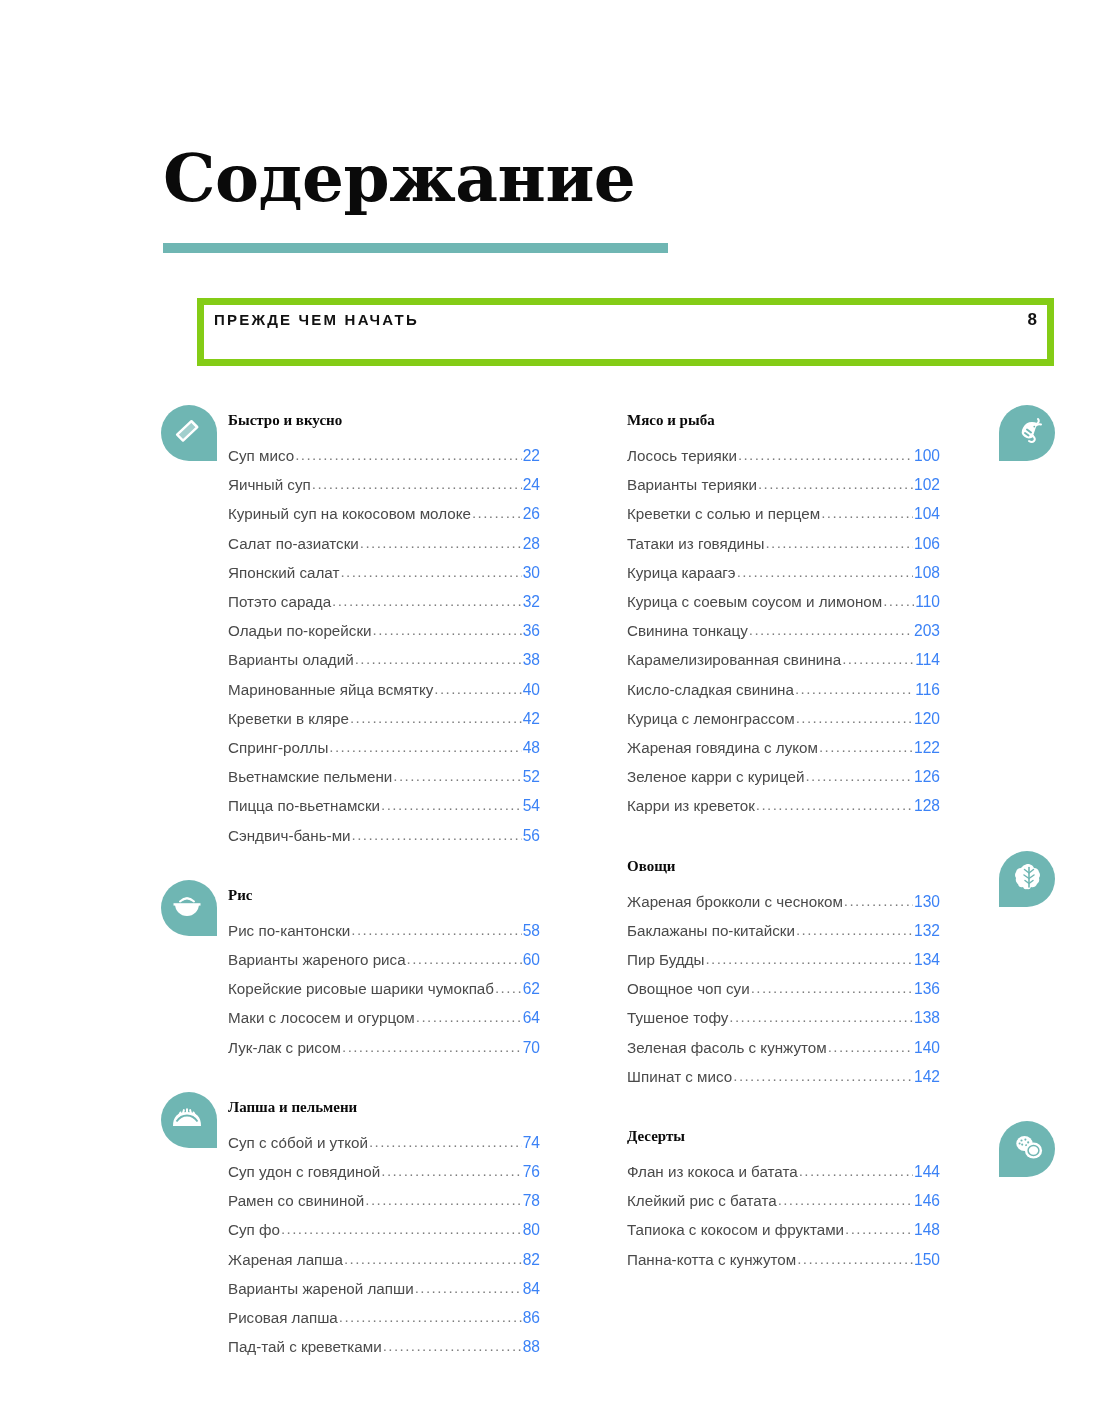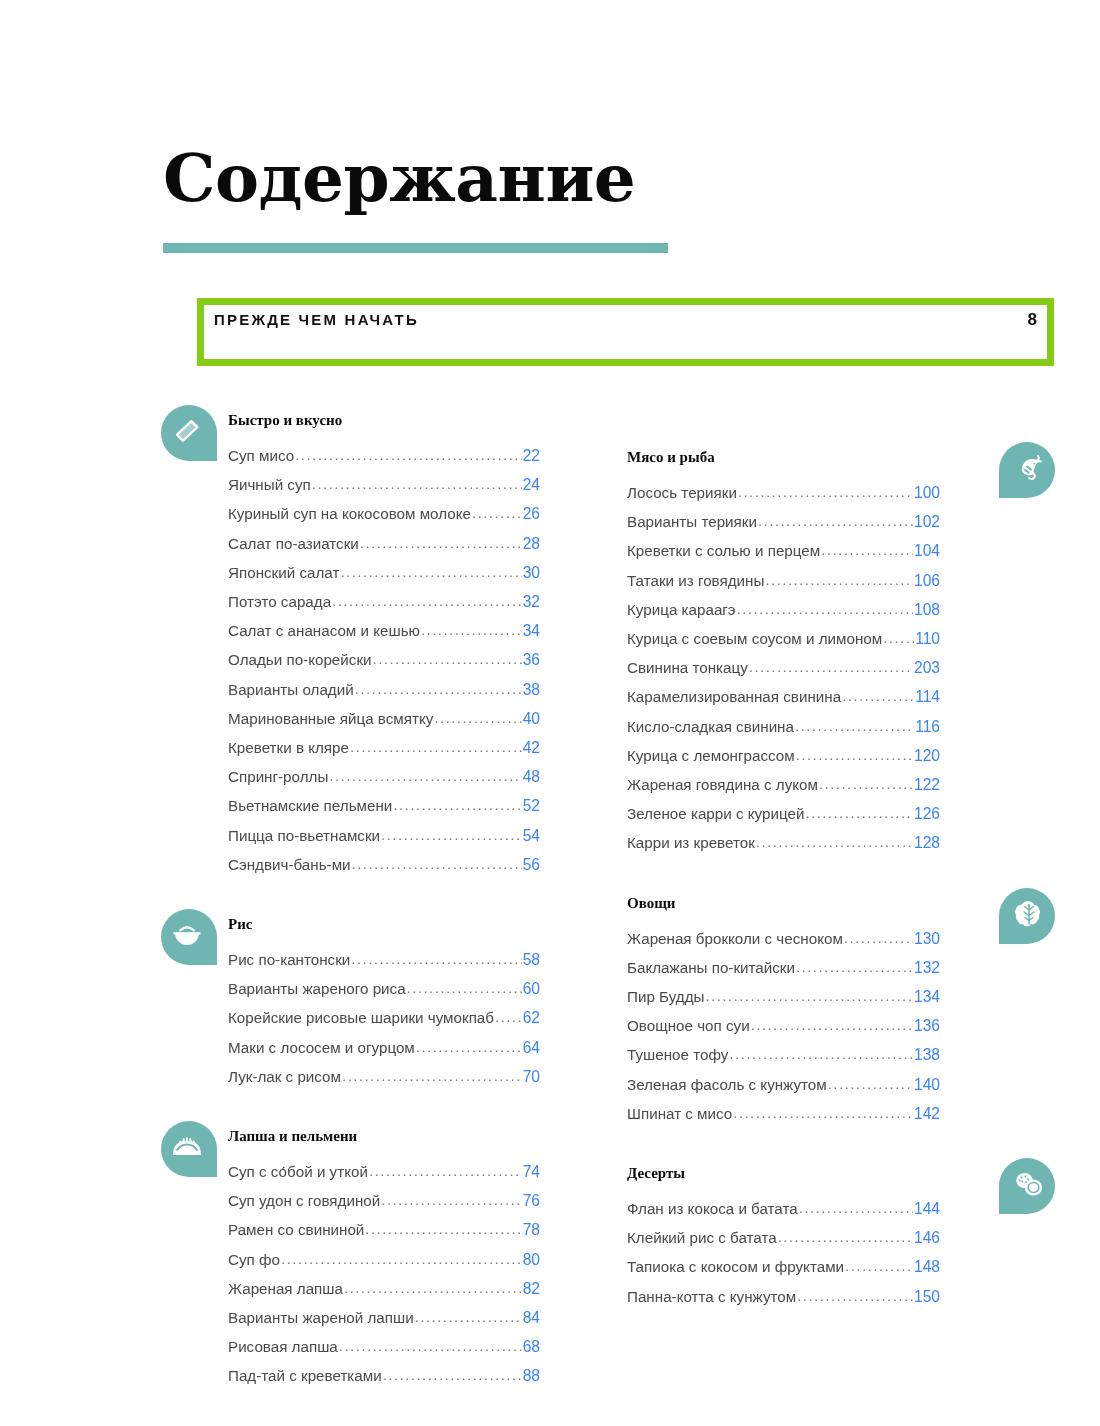--- a/index.html
+++ b/index.html
@@ -75,21 +75,21 @@
     font-size: 17px;
     color: #121212;
   }
 
   
   .col {
     position: absolute;
     top: 405px;
   }
   .col-left  { left: 228px; width: 312px; }
-  .col-right { left: 627px; width: 313px; margin-top: 37px; }
+  .col-right { left: 627px; width: 313px; }
 
   .section { position: relative; }
   .section + .section { margin-top: 30px; }
 
   .section-title {
     font-family: Liberation Serif, serif;
     font-weight: 700;
     font-size: 15px;
     line-height: 30px;
     color: #0a0a0a;
@@ -193,25 +193,20 @@
         </div>
         <div class="entry">
           <span class="entry-name">Японский салат</span>
           <span class="entry-dots"></span>
           <span class="entry-page">30</span>
         </div>
         <div class="entry">
           <span class="entry-name">Потэто сарада</span>
           <span class="entry-dots"></span>
           <span class="entry-page">32</span>
-        </div>
-        <div class="entry">
-          <span class="entry-name">Салат с ананасом и кешью</span>
-          <span class="entry-dots"></span>
-          <span class="entry-page">34</span>
         </div>
         <div class="entry">
           <span class="entry-name">Оладьи по-корейски</span>
           <span class="entry-dots"></span>
           <span class="entry-page">36</span>
         </div>
         <div class="entry">
           <span class="entry-name">Варианты оладий</span>
           <span class="entry-dots"></span>
           <span class="entry-page">38</span>
@@ -322,21 +317,21 @@
           <span class="entry-page">82</span>
         </div>
         <div class="entry">
           <span class="entry-name">Варианты жареной лапши</span>
           <span class="entry-dots"></span>
           <span class="entry-page">84</span>
         </div>
         <div class="entry">
           <span class="entry-name">Рисовая лапша</span>
           <span class="entry-dots"></span>
-          <span class="entry-page">68</span>
+          <span class="entry-page">86</span>
         </div>
         <div class="entry">
           <span class="entry-name">Пад-тай с креветками</span>
           <span class="entry-dots"></span>
           <span class="entry-page">88</span>
         </div>
       </div>
     </div>
   <div class="col col-right" id="col-right">
       <div class="section">

